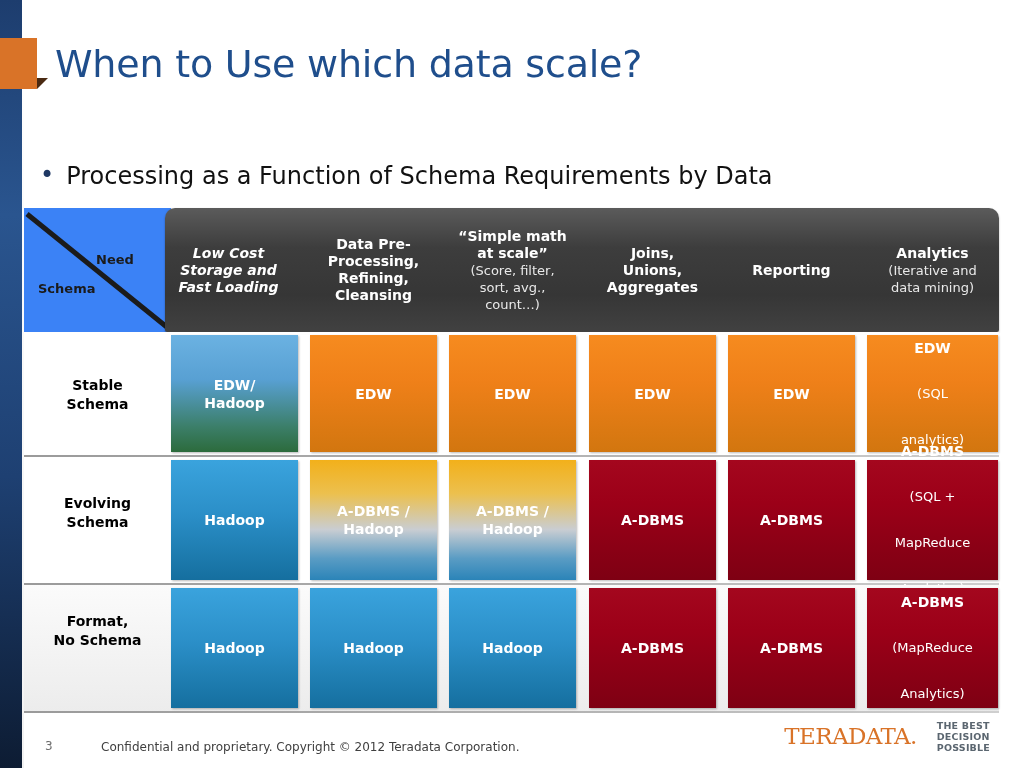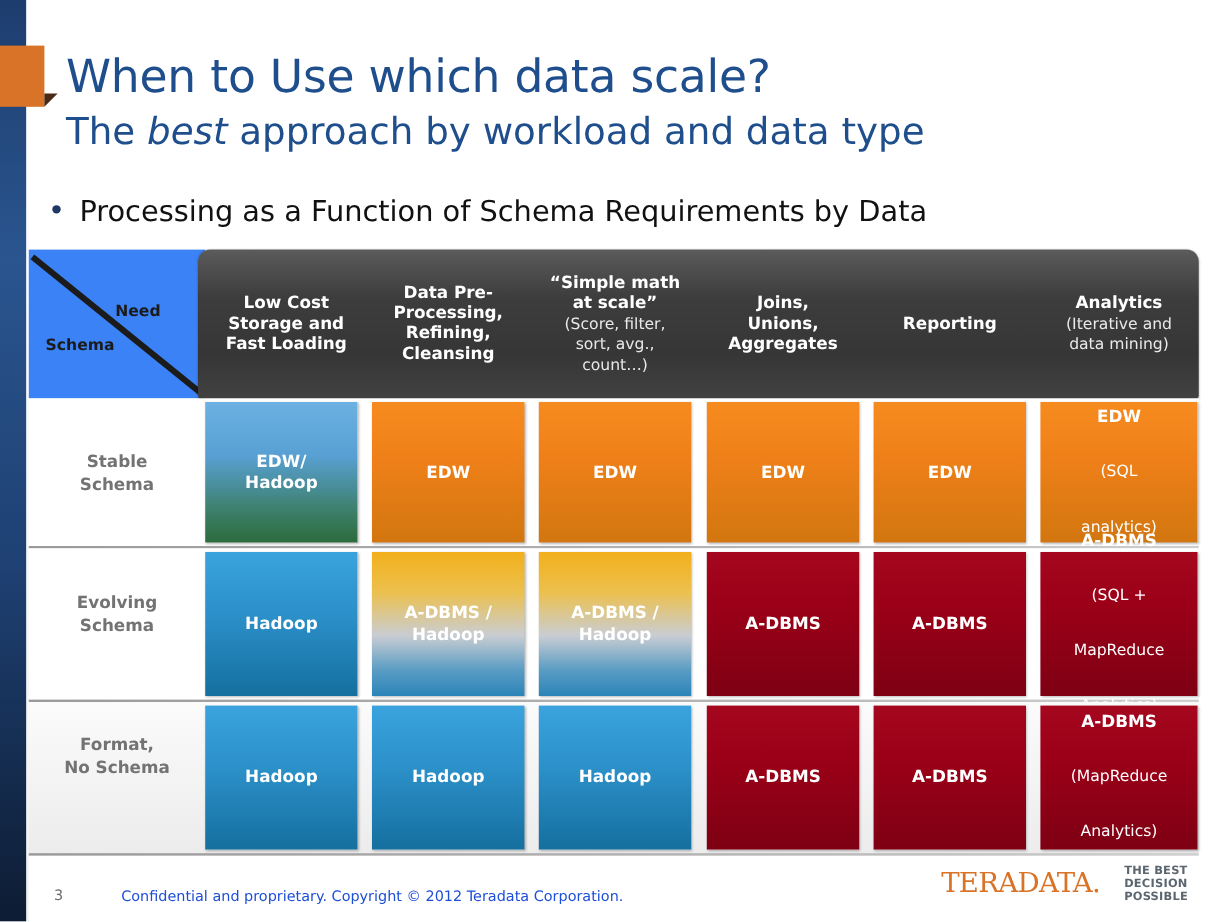--- a/index.html
+++ b/index.html
@@ -90,21 +90,21 @@
     background:linear-gradient(90deg,#9a9a9a 0%,#b5b5b5 60%,#cfcfcf 100%);
   }
 
   .rowband{position:absolute;left:0px;width:975px;}
   .rowband.alt{background:linear-gradient(180deg,#fbfbfb 0%,#ececec 100%);}
   .rowband.plain{background:#ffffff;}
 
   .rowlabel{
     position:absolute;left:0px;width:147px;
     display:flex;align-items:center;justify-content:center;text-align:center;
-    font-size:14px;font-weight:bold;color:#737373;line-height:19px;
+    font-size:14px;font-weight:bold;color:#000000;line-height:19px;
   }
 
   .cell{
     position:absolute;
     display:flex;flex-direction:column;align-items:center;justify-content:center;
     text-align:center;color:#ffffff;line-height:18px;
     box-shadow:1px 1px 2px rgba(0,0,0,.28);
   }
   .cell .cmain{font-size:14px;font-weight:bold;}
   .cell .csub{font-size:13px;font-weight:normal;margin-top:28px;}
@@ -113,21 +113,21 @@
   .c-red{background:linear-gradient(180deg,#a4071e 0%,#9c0018 35%,#7e0013 100%);}
   .c-blue{background:linear-gradient(180deg,#3aa3dd 0%,#2b8fc8 45%,#156f9f 100%);}
   .c-bluegreen{background:linear-gradient(180deg,#6bb2e2 0%,#58a0d3 38%,#3c7f6a 78%,#2c6b3c 100%);}
   .c-yellowblue{background:linear-gradient(180deg,#f2b01b 0%,#ecc04e 28%,#c9cdd2 58%,#5a9cc4 82%,#2b84b8 100%);}
 
   
   .footer-page{
     position:absolute;left:45px;top:739px;font-size:12px;color:#6d6d6d;
   }
   .footer-text{
-    position:absolute;left:101px;top:740px;font-size:12px;color:#1d4ed8;white-space:nowrap;
+    position:absolute;left:101px;top:740px;font-size:12px;color:#404040;white-space:nowrap;
   }
   .logo-wrap{
     position:absolute;left:790px;top:715px;width:200px;height:42px;
     display:flex;align-items:center;justify-content:flex-end;
   }
   .logo-mark{
     font-size:23px;color:#d97328;letter-spacing:-0.6px;font-weight:400;white-space:nowrap;
     font-family:"DejaVu Serif","Liberation Serif",serif;
   }
   .logo-dot{font-size:23px;color:#d97328;}
@@ -140,39 +140,38 @@
 <body>
 
 <div id="slide">
 
   <div class="left-band"></div>
   <div class="left-band-edge"></div>
   <div class="orange-badge"></div>
   <div class="orange-badge-shadow"></div>
 
   <div class="title-main">When to Use which data scale?</div>
-  <div class="title-sub"><span>The </span><i>best</i><span> approach by workload and data type</span></div>
 
   <div class="bullet-row">
     <span class="bullet-dot">•</span>
     <span class="bullet-text">Processing as a Function of Schema Requirements by Data</span>
   </div>
 
   <div id="matrix">
     <div class="corner">
       <svg width="147" height="124" viewBox="0 0 147 124">
         <line x1="3" y1="6" x2="144" y2="120" stroke="#1b1b1b" stroke-width="5"></line>
       </svg>
       <div class="corner-need">Need</div>
       <div class="corner-schema">Schema</div>
     </div>
 
     <div class="header-bar"></div>
     <div id="header-cells">
-        <div class="hcell" style="left: 151px; width: 127px;">
+        <div class="hcell" style="left: 141px; width: 127px; font-style: italic;">
           <div class="hmain">Low Cost</div>
           <div class="hmain">Storage and</div>
           <div class="hmain">Fast Loading</div>
         </div>
         <div class="hcell" style="left: 286px; width: 127px;">
           <div class="hmain">Data Pre-</div>
           <div class="hmain">Processing,</div>
           <div class="hmain">Refining,</div>
           <div class="hmain">Cleansing</div>
         </div>

